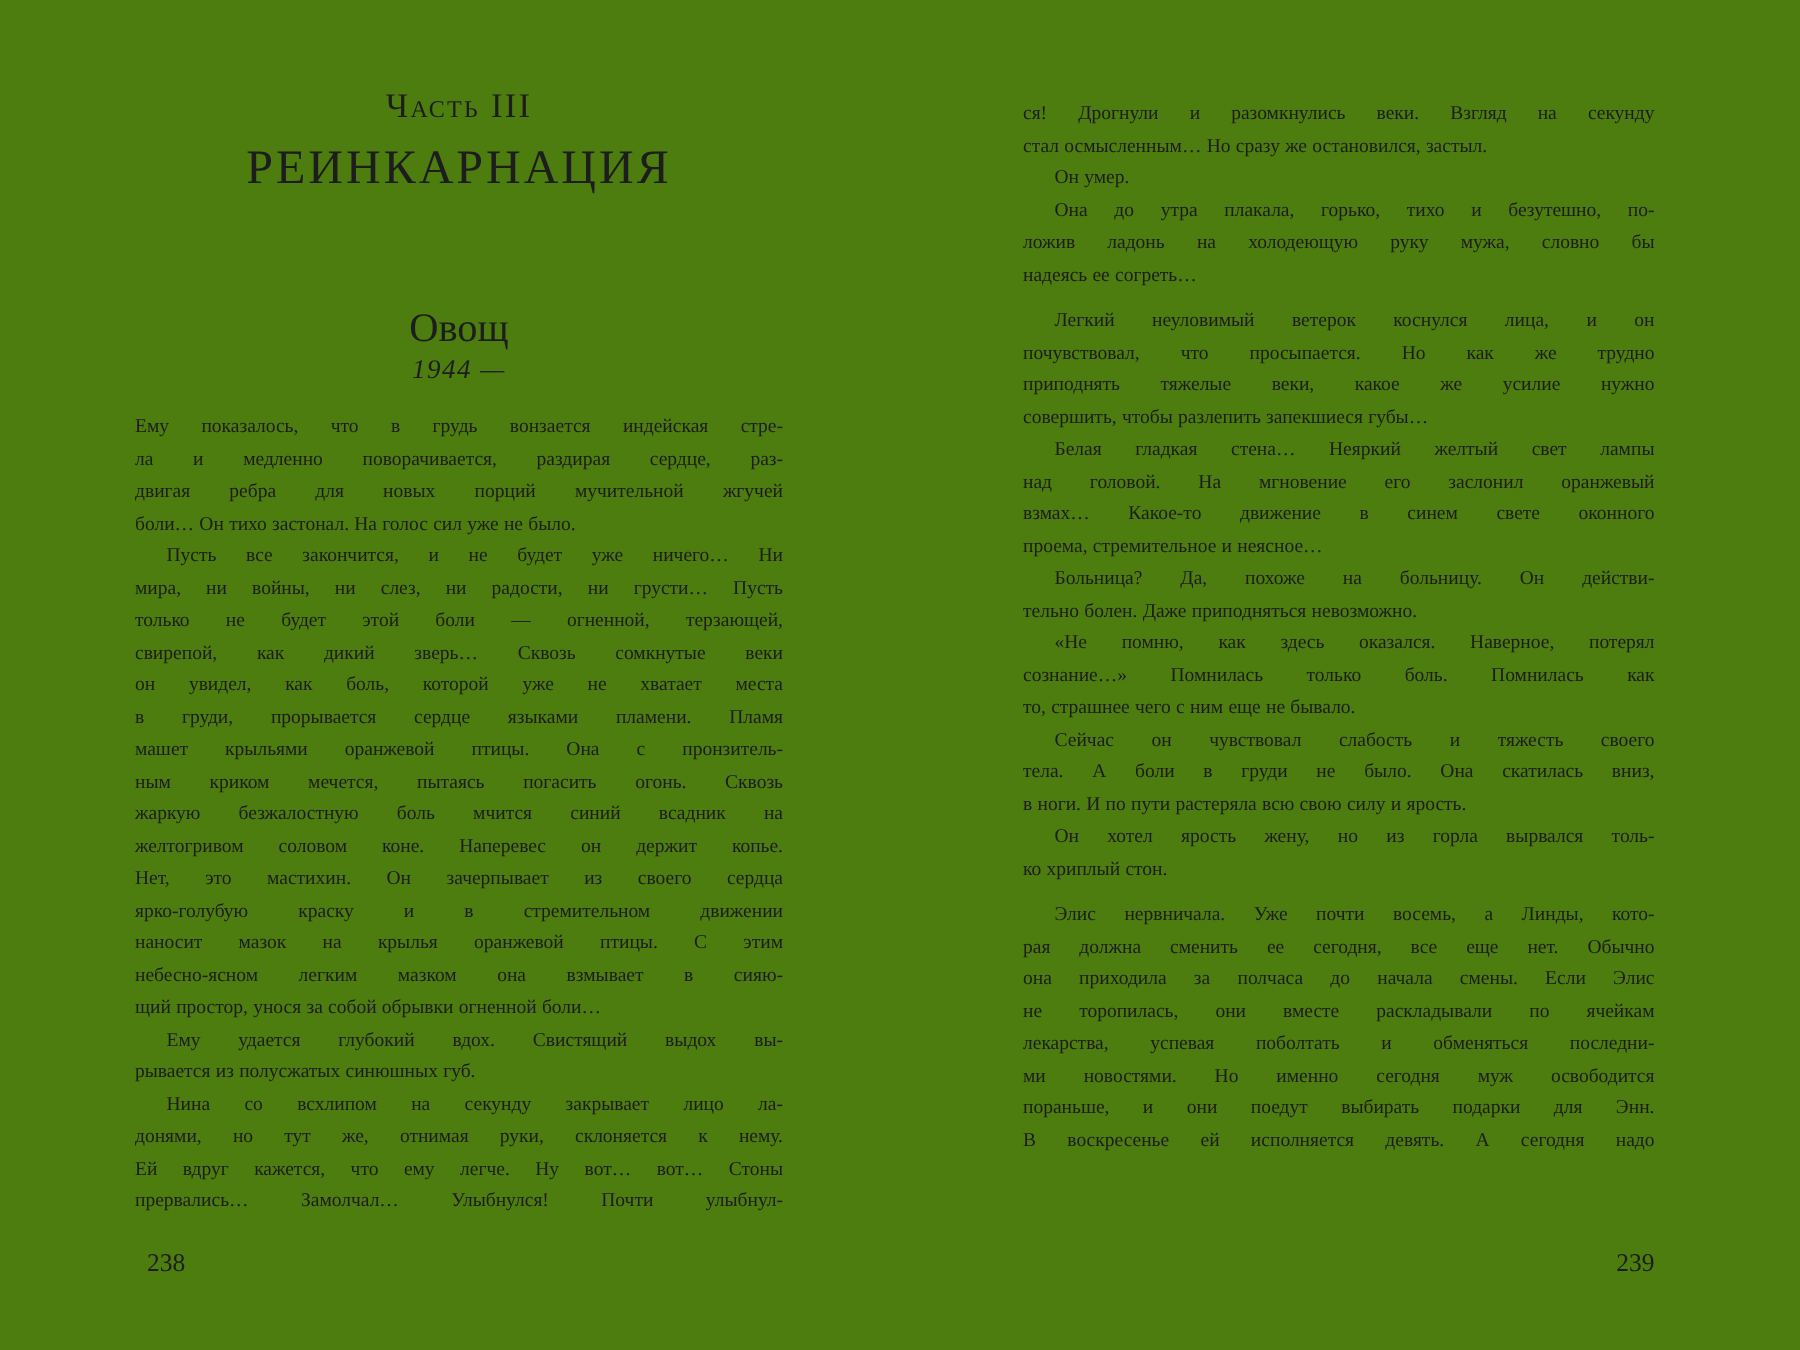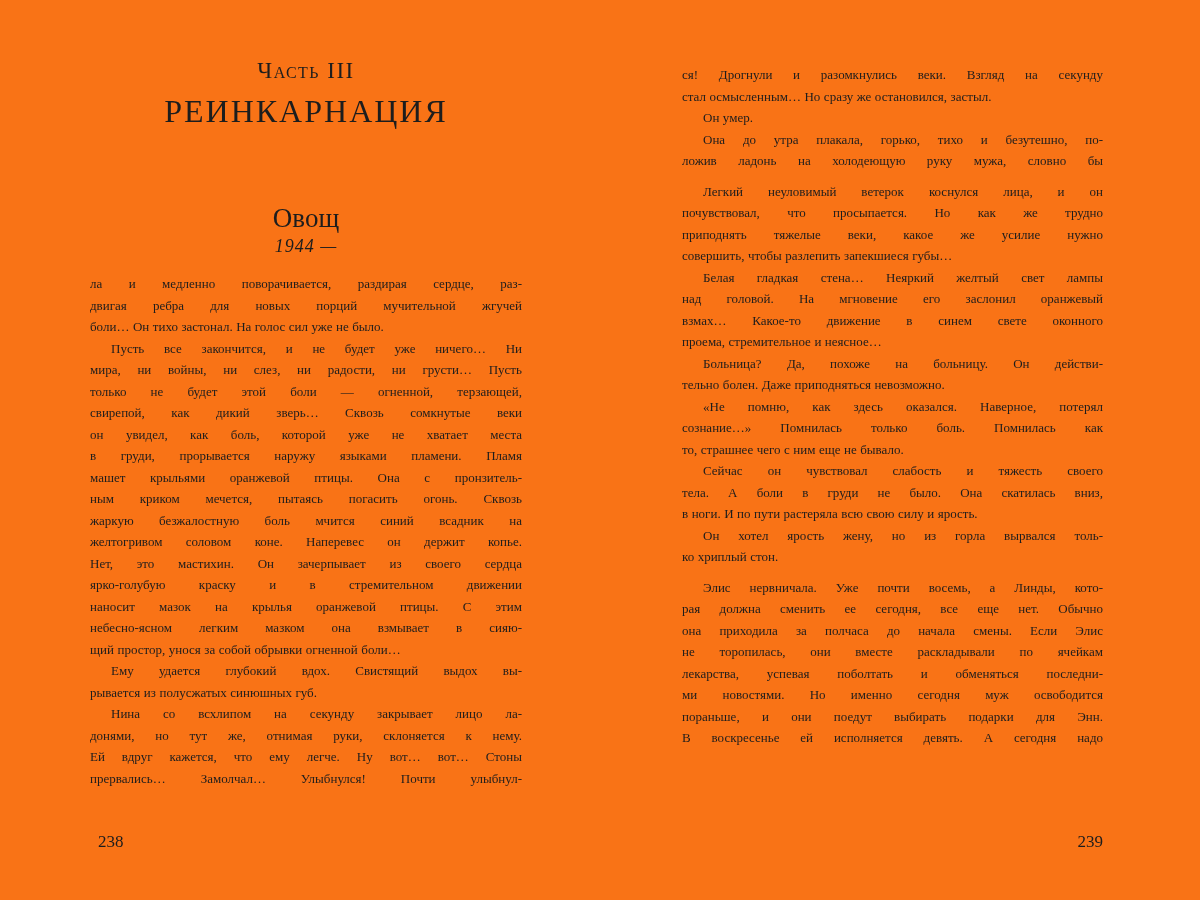--- a/index.html
+++ b/index.html
@@ -1,19 +1,19 @@
 <!DOCTYPE html>
 <html><head>
 <meta charset="utf-8">
 <title>Book spread</title>
 <style>
   html,body{margin:0;padding:0;width:1200px;height:900px;background:#ffffff;}
   body{font-family:"Liberation Serif","DejaVu Serif",serif;color:#1d1d1d;
        -webkit-font-smoothing:antialiased;}
-  .spread{position:relative;width:1200px;height:900px;background:#f97316;overflow:hidden;}
+  .spread{position:relative;width:1200px;height:900px;background:#4d7c0f;overflow:hidden;}
   .page{position:absolute;top:0;height:900px;}
   .page-left{left:90px;width:432px;}
   .page-right{left:682px;width:421px;}
 
   .heading{position:absolute;left:0;width:100%;text-align:center;white-space:nowrap;}
   .part-label{top:58px;font-size:23px;font-variant:small-caps;letter-spacing:1.5px;}
   .part-title{top:93px;font-size:32px;letter-spacing:2px;}
   .chapter-title{top:203px;font-size:27px;}
   .chapter-date{top:236px;font-size:18px;font-style:italic;letter-spacing:1px;}
 
@@ -36,31 +36,32 @@
 
 <div class="spread">
 
   <div class="page page-left">
     <div class="heading part-label">Часть III</div>
     <div class="heading part-title">РЕИНКАРНАЦИЯ</div>
     <div class="heading chapter-title">Овощ</div>
     <div class="heading chapter-date">1944 —</div>
     <div class="body-text">
         <div class="para">
+          <div class="line">Ему показалось, что в грудь вонзается индейская стре-</div>
           <div class="line">ла и медленно поворачивается, раздирая сердце, раз-</div>
           <div class="line">двигая ребра для новых порций мучительной жгучей</div>
           <div class="line end">боли… Он тихо застонал. На голос сил уже не было.</div>
         </div>
         <div class="para">
           <div class="line indent">Пусть все закончится, и не будет уже ничего… Ни</div>
           <div class="line">мира, ни войны, ни слез, ни радости, ни грусти… Пусть</div>
           <div class="line">только не будет этой боли — огненной, терзающей,</div>
           <div class="line">свирепой, как дикий зверь… Сквозь сомкнутые веки</div>
           <div class="line">он увидел, как боль, которой уже не хватает места</div>
-          <div class="line">в груди, прорывается наружу языками пламени. Пламя</div>
+          <div class="line">в груди, прорывается сердце языками пламени. Пламя</div>
           <div class="line">машет крыльями оранжевой птицы. Она с пронзитель-</div>
           <div class="line">ным криком мечется, пытаясь погасить огонь. Сквозь</div>
           <div class="line">жаркую безжалостную боль мчится синий всадник на</div>
           <div class="line">желтогривом соловом коне. Наперевес он держит копье.</div>
           <div class="line">Нет, это мастихин. Он зачерпывает из своего сердца</div>
           <div class="line">ярко-голубую краску и в стремительном движении</div>
           <div class="line">наносит мазок на крылья оранжевой птицы. С этим</div>
           <div class="line">небесно-ясном легким мазком она взмывает в сияю-</div>
           <div class="line end">щий простор, унося за собой обрывки огненной боли…</div>
         </div>
@@ -83,20 +84,21 @@
         <div class="para">
           <div class="line">ся! Дрогнули и разомкнулись веки. Взгляд на секунду</div>
           <div class="line end">стал осмысленным… Но сразу же остановился, застыл.</div>
         </div>
         <div class="para">
           <div class="line indent end">Он умер.</div>
         </div>
         <div class="para">
           <div class="line indent">Она до утра плакала, горько, тихо и безутешно, по-</div>
           <div class="line">ложив ладонь на холодеющую руку мужа, словно бы</div>
+          <div class="line end">надеясь ее согреть…</div>
         </div>
         <div class="para gap">
           <div class="line indent">Легкий неуловимый ветерок коснулся лица, и он</div>
           <div class="line">почувствовал, что просыпается. Но как же трудно</div>
           <div class="line">приподнять тяжелые веки, какое же усилие нужно</div>
           <div class="line end">совершить, чтобы разлепить запекшиеся губы…</div>
         </div>
         <div class="para">
           <div class="line indent">Белая гладкая стена… Неяркий желтый свет лампы</div>
           <div class="line">над головой. На мгновение его заслонил оранжевый</div>

